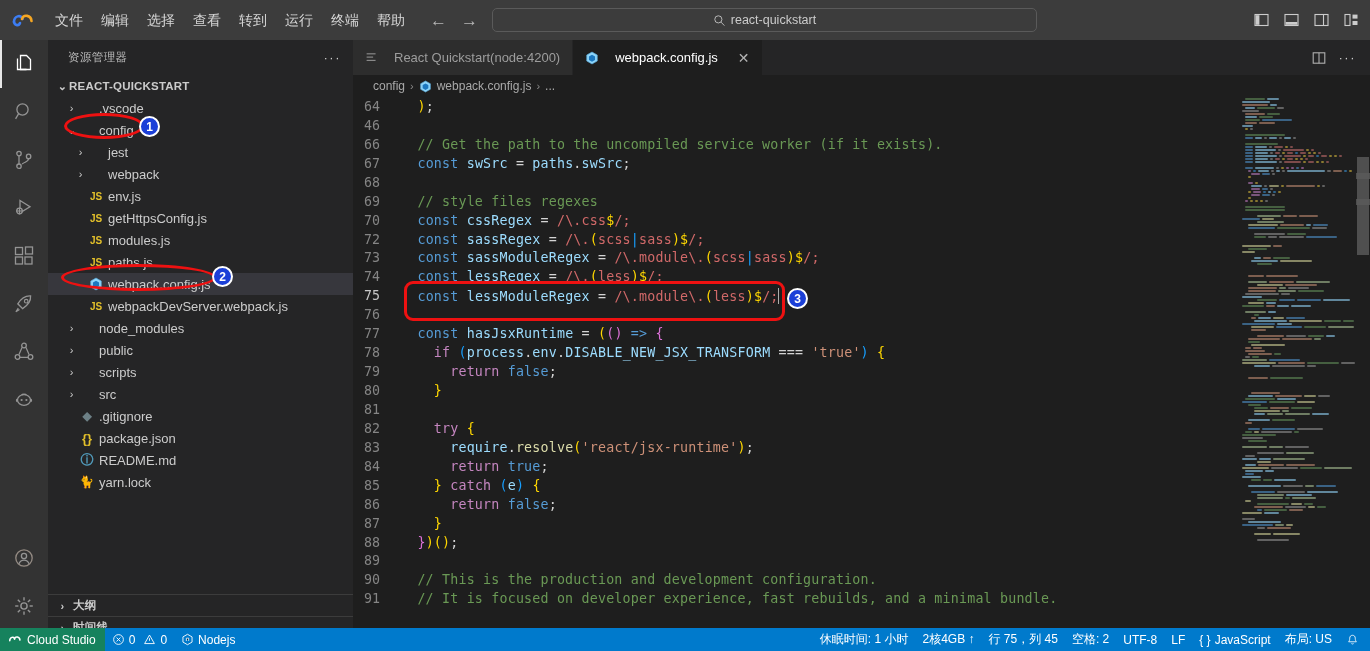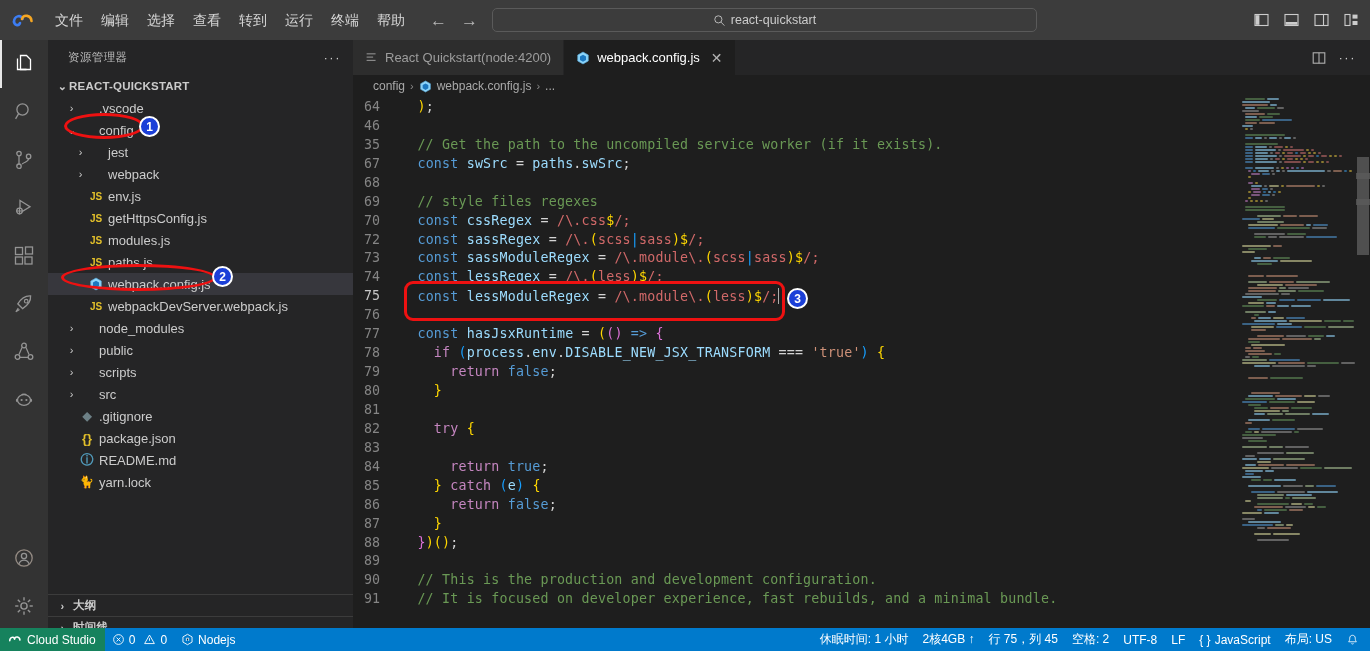--- a/index.html
+++ b/index.html
@@ -88,21 +88,21 @@
   .sb-section {
     height: 22px; display: flex; align-items: center; gap: 4px;
     padding-left: 8px; font-size: 11.5px; font-weight: bold; letter-spacing: .3px;
     border-top: 1px solid #3c3c3c; color: #cccccc; cursor: default;
   }
 
   
   .editor { position: absolute; top: 40px; left: 353px; width: 1017px; height: 598px; background: #1e1e1e; }
   .tabsbar { height: 35px; background: #252526; display: flex; align-items: stretch; position: relative; }
   .tab {
-    display: flex; align-items: center; gap: 7px; padding: 4px 12px;
+    display: flex; align-items: center; gap: 16px; padding: 4px 12px;
     font-size: 13px; color: #9d9d9d; background: #2d2d2d;
     border-right: 1px solid #252526; cursor: default; max-width: 330px;
   }
   .tab.active { background: #1e1e1e; color: #ffffff; }
   .tab.active::before {
     content: ""; position: absolute; top: 0; height: 1px; background: #1e1e1e;
   }
   .tab-close { font-size: 14px; color: #cccccc; margin-left: 4px; opacity: .85; }
   .tabs-fill { flex: 1 1 auto; background: #252526; }
   .tabs-actions { display: flex; align-items: center; gap: 12px; padding: 0 14px 0 8px; background: #252526; }
@@ -482,37 +482,37 @@
       </svg>
       <span>webpack.config.js</span>
       <span class="bc-sep">›</span>
       <span>...</span>
     </div>
 
     <div class="code-area">
       <div class="code-scroll" id="code-lines">
           <div class="code-line"><span class="ln">64</span><span class="ctext"><span class="op">  </span><span class="p1">)</span><span class="op">;</span></span></div>
           <div class="code-line"><span class="ln">46</span><span class="ctext"></span></div>
-          <div class="code-line"><span class="ln">35</span><span class="ctext"><span class="cmt">  // Get the path to the uncompiled service worker (if it exists).</span></span></div>
+          <div class="code-line"><span class="ln">66</span><span class="ctext"><span class="cmt">  // Get the path to the uncompiled service worker (if it exists).</span></span></div>
           <div class="code-line"><span class="ln">67</span><span class="ctext"><span class="op">  </span><span class="kw">const</span><span class="op"> </span><span class="var">swSrc</span><span class="op"> = </span><span class="var">paths</span><span class="op">.</span><span class="var">swSrc</span><span class="op">;</span></span></div>
           <div class="code-line"><span class="ln">68</span><span class="ctext"></span></div>
           <div class="code-line"><span class="ln">69</span><span class="ctext"><span class="cmt">  // style files regexes</span></span></div>
           <div class="code-line"><span class="ln">70</span><span class="ctext"><span class="op">  </span><span class="kw">const</span><span class="op"> </span><span class="var">cssRegex</span><span class="op"> = </span><span class="rgx">/\.css</span><span class="p1">$</span><span class="rgx">/;</span></span></div>
           <div class="code-line"><span class="ln">72</span><span class="ctext"><span class="op">  </span><span class="kw">const</span><span class="op"> </span><span class="var">sassRegex</span><span class="op"> = </span><span class="rgx">/\.</span><span class="p1">(</span><span class="rgx">scss</span><span class="p3">|</span><span class="rgx">sass</span><span class="p1">)</span><span class="p1">$</span><span class="rgx">/;</span></span></div>
           <div class="code-line"><span class="ln">73</span><span class="ctext"><span class="op">  </span><span class="kw">const</span><span class="op"> </span><span class="var">sassModuleRegex</span><span class="op"> = </span><span class="rgx">/\.module\.</span><span class="p1">(</span><span class="rgx">scss</span><span class="p3">|</span><span class="rgx">sass</span><span class="p1">)</span><span class="p1">$</span><span class="rgx">/;</span></span></div>
           <div class="code-line"><span class="ln">74</span><span class="ctext"><span class="op">  </span><span class="kw">const</span><span class="op"> </span><span class="var">lessRegex</span><span class="op"> = </span><span class="rgx">/\.</span><span class="p1">(</span><span class="rgx">less</span><span class="p1">)</span><span class="p1">$</span><span class="rgx">/;</span></span></div>
           <div class="code-line"><span class="ln cur">75</span><span class="ctext"><span class="op">  </span><span class="kw">const</span><span class="op"> </span><span class="var">lessModuleRegex</span><span class="op"> = </span><span class="rgx">/\.module\.</span><span class="p1">(</span><span class="rgx">less</span><span class="p1">)</span><span class="p1">$</span><span class="rgx">/;</span><span class="caret"></span></span></div>
           <div class="code-line"><span class="ln">76</span><span class="ctext"></span></div>
           <div class="code-line"><span class="ln">77</span><span class="ctext"><span class="op">  </span><span class="kw">const</span><span class="op"> </span><span class="var">hasJsxRuntime</span><span class="op"> = </span><span class="p1">(</span><span class="p2">(</span><span class="p2">)</span><span class="kw"> =&gt; </span><span class="p2">{</span></span></div>
           <div class="code-line"><span class="ln">78</span><span class="ctext"><span class="op">    </span><span class="kw2">if</span><span class="op"> </span><span class="p3">(</span><span class="var">process</span><span class="op">.</span><span class="var">env</span><span class="op">.</span><span class="var">DISABLE_NEW_JSX_TRANSFORM</span><span class="op"> === </span><span class="str">'true'</span><span class="p3">)</span><span class="op"> </span><span class="p1">{</span></span></div>
           <div class="code-line"><span class="ln">79</span><span class="ctext"><span class="op">      </span><span class="kw2">return</span><span class="op"> </span><span class="kw">false</span><span class="op">;</span></span></div>
           <div class="code-line"><span class="ln">80</span><span class="ctext"><span class="op">    </span><span class="p1">}</span></span></div>
           <div class="code-line"><span class="ln">81</span><span class="ctext"></span></div>
           <div class="code-line"><span class="ln">82</span><span class="ctext"><span class="op">    </span><span class="kw2">try</span><span class="op"> </span><span class="p1">{</span></span></div>
-          <div class="code-line"><span class="ln">83</span></div>
+          <div class="code-line"><span class="ln">83</span><span class="ctext"><span class="op">      </span><span class="var">require</span><span class="op">.</span><span class="fn">resolve</span><span class="p1">(</span><span class="str">'react/jsx-runtime'</span><span class="p1">)</span><span class="op">;</span></span></div>
           <div class="code-line"><span class="ln">84</span><span class="ctext"><span class="op">      </span><span class="kw2">return</span><span class="op"> </span><span class="kw">true</span><span class="op">;</span></span></div>
           <div class="code-line"><span class="ln">85</span><span class="ctext"><span class="op">    </span><span class="p1">}</span><span class="op"> </span><span class="kw2">catch</span><span class="op"> </span><span class="p3">(</span><span class="var">e</span><span class="p3">)</span><span class="op"> </span><span class="p1">{</span></span></div>
           <div class="code-line"><span class="ln">86</span><span class="ctext"><span class="op">      </span><span class="kw2">return</span><span class="op"> </span><span class="kw">false</span><span class="op">;</span></span></div>
           <div class="code-line"><span class="ln">87</span><span class="ctext"><span class="op">    </span><span class="p1">}</span></span></div>
           <div class="code-line"><span class="ln">88</span><span class="ctext"><span class="op">  </span><span class="p2">}</span><span class="p1">)</span><span class="p1">(</span><span class="p1">)</span><span class="op">;</span></span></div>
           <div class="code-line"><span class="ln">89</span><span class="ctext"></span></div>
           <div class="code-line"><span class="ln">90</span><span class="ctext"><span class="cmt">  // This is the production and development configuration.</span></span></div>
           <div class="code-line"><span class="ln">91</span><span class="ctext"><span class="cmt">  // It is focused on developer experience, fast rebuilds, and a minimal bundle.</span></span></div>
         </div>
       <div class="minimap" id="minimap">

